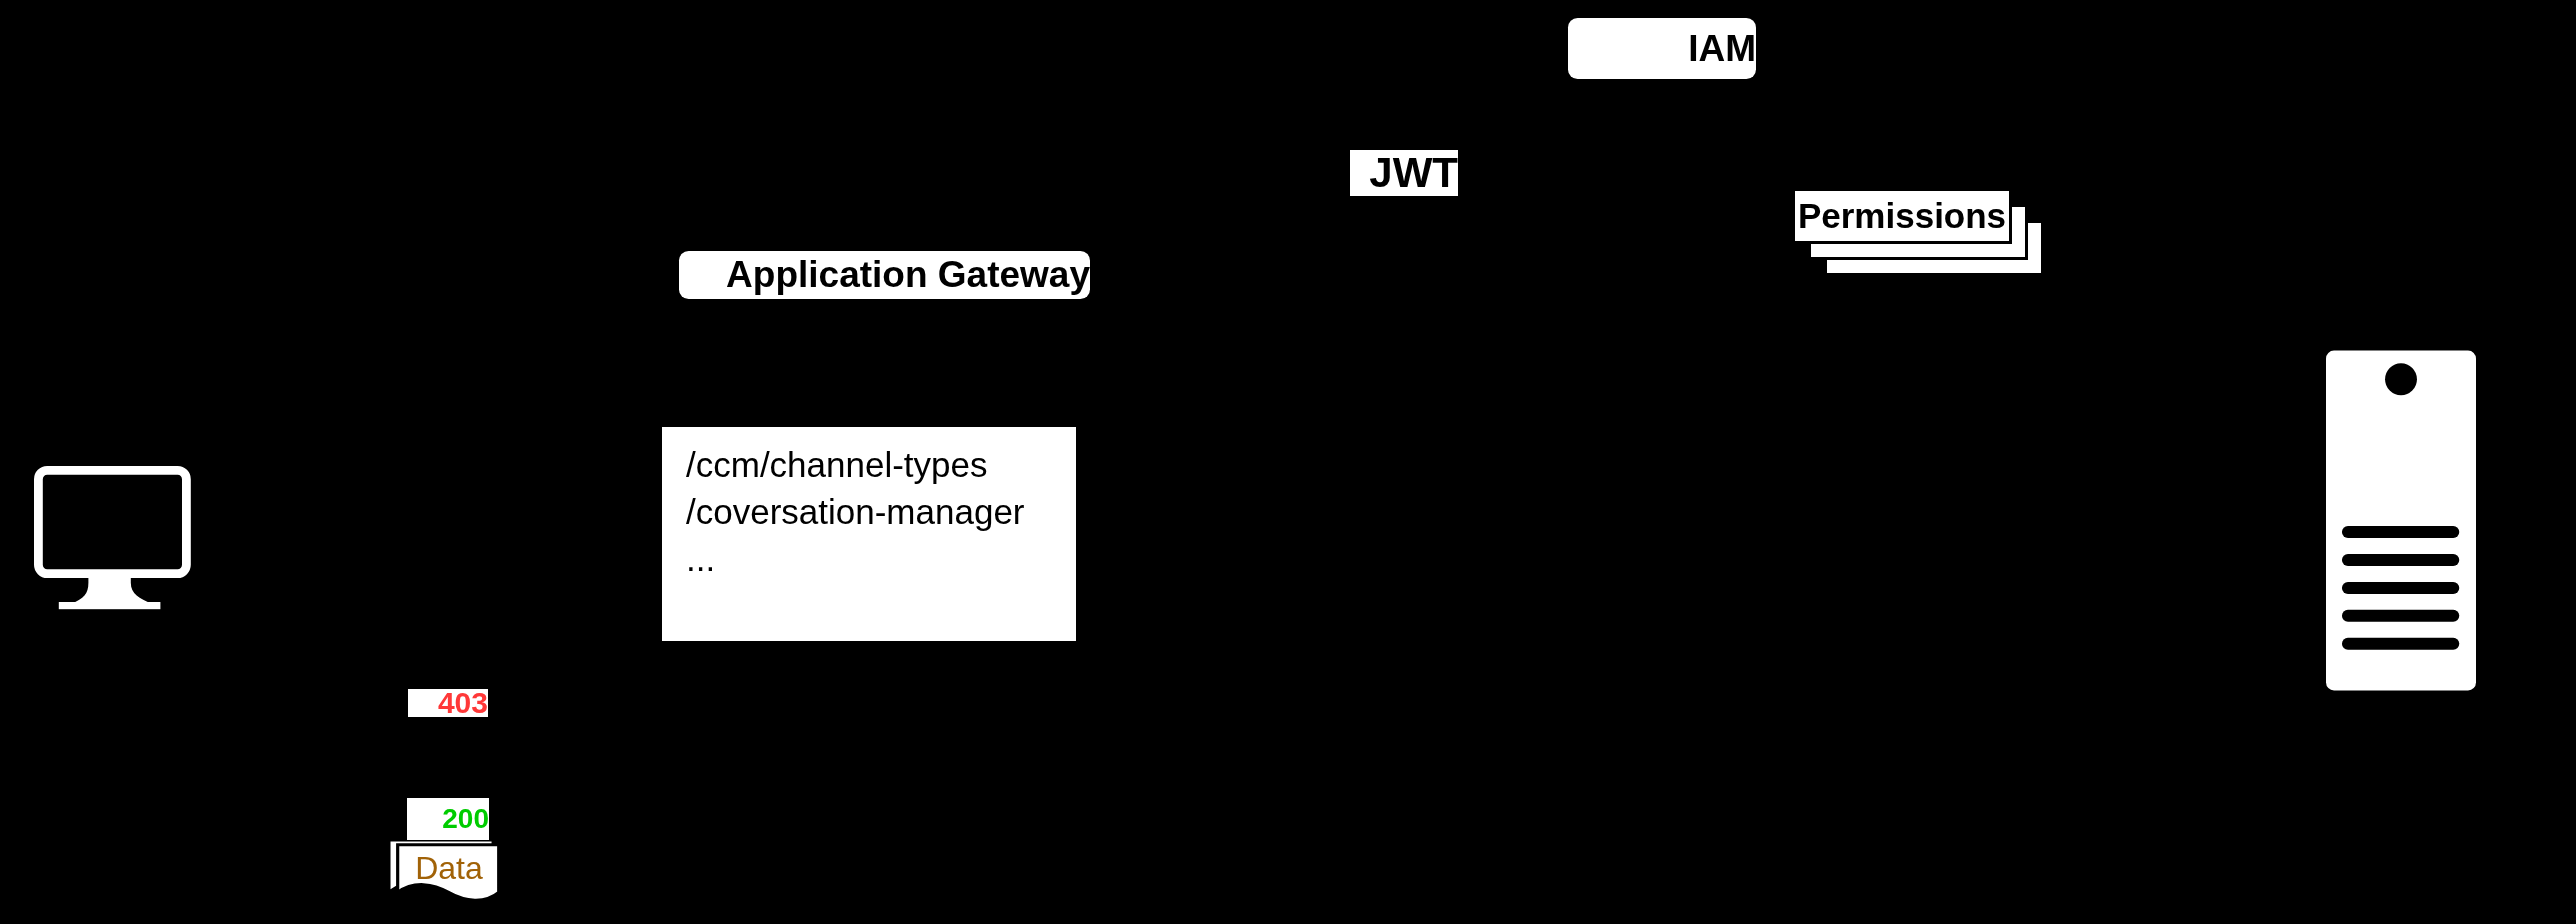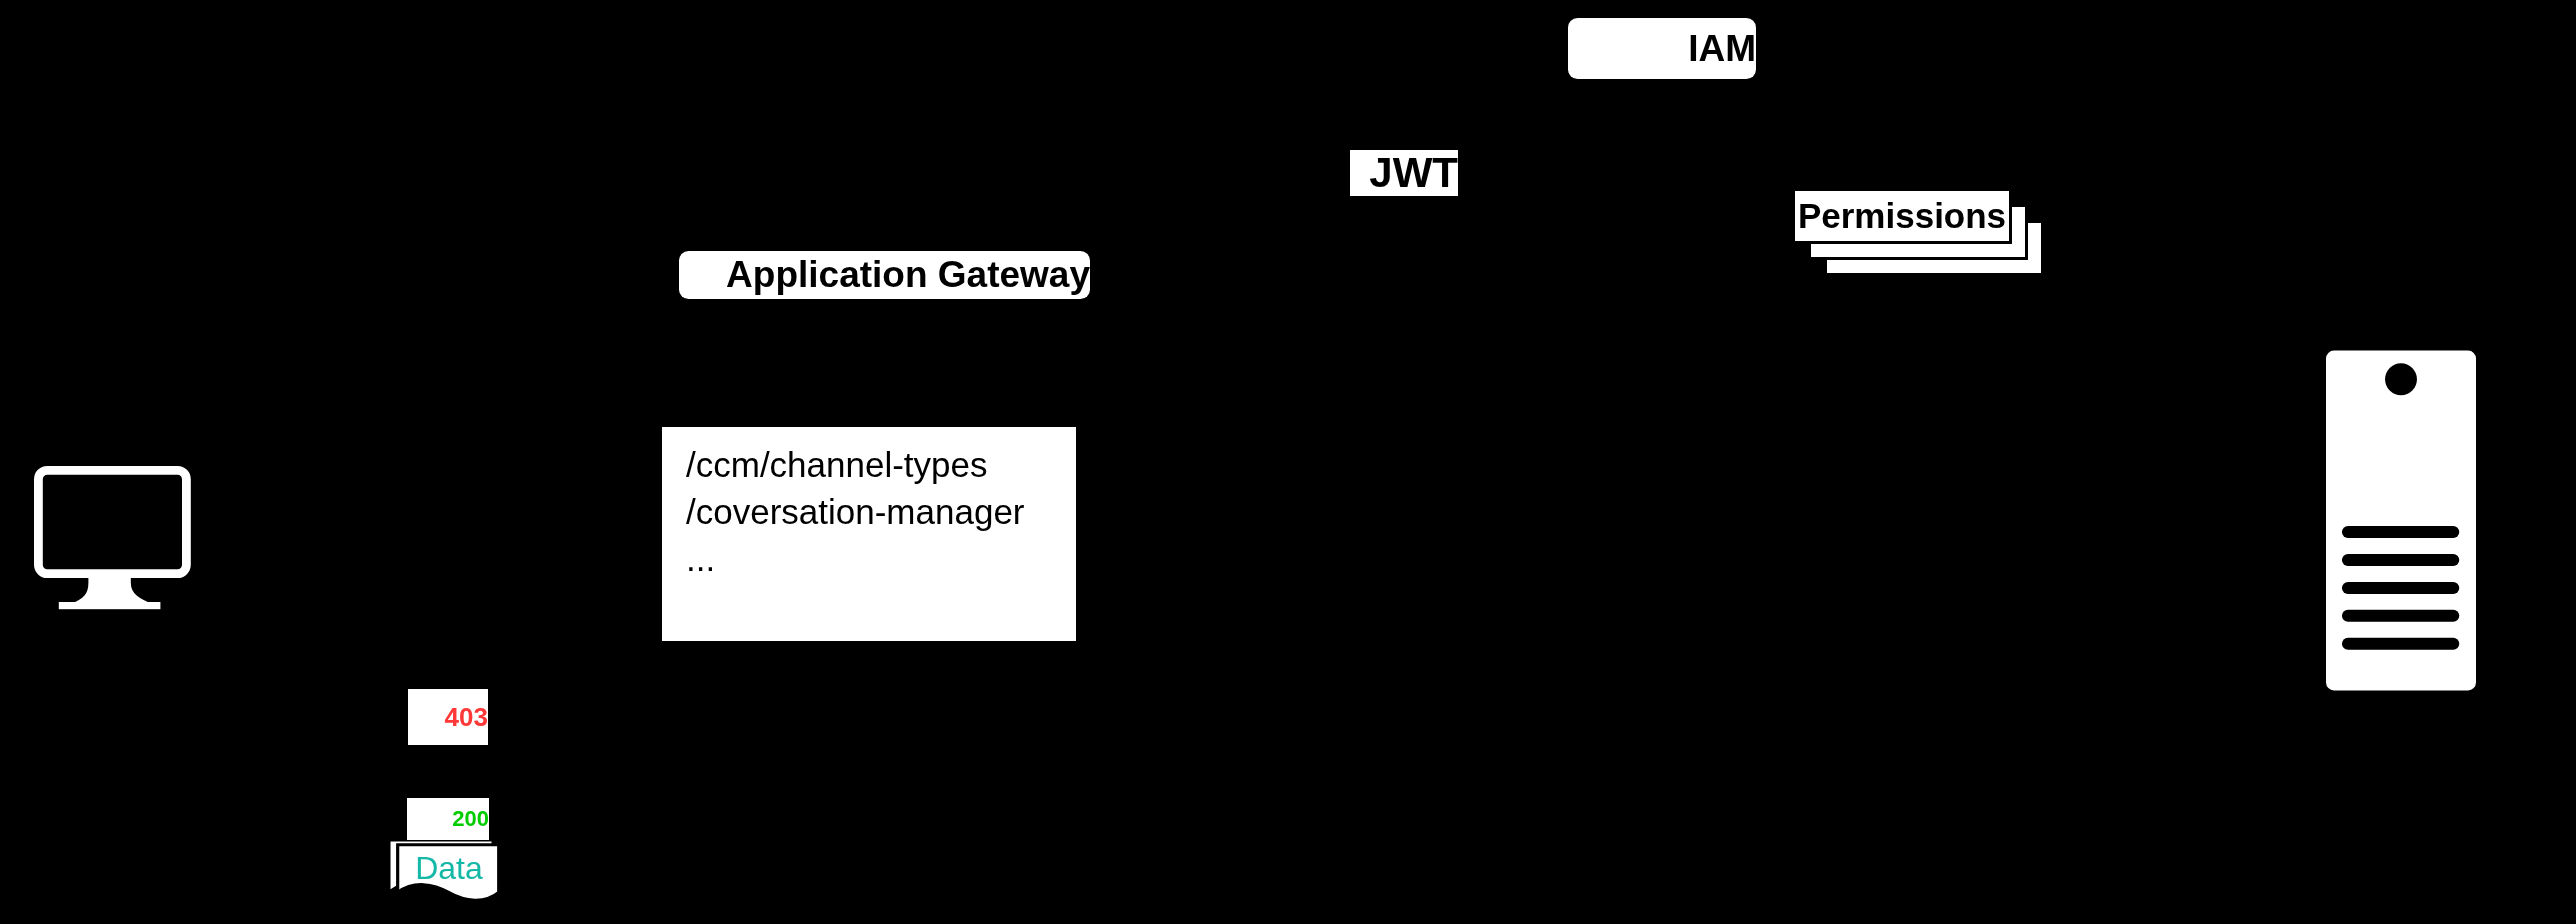--- a/index.html
+++ b/index.html
@@ -9,21 +9,21 @@
        justify-content:flex-end;font-weight:bold;box-sizing:border-box;white-space:nowrap;}
   .rounded{border-radius:9.6px;}
   .routes-box{position:absolute;background:#fff;color:#000;box-sizing:border-box;
               padding:14px 24px;font-size:35px;line-height:47px;font-weight:normal;}
   .routes-box span{display:block;}
   .stack{position:absolute;margin-top:42px;}
   .card{position:absolute;background:#fff;border:3.2px solid #000;box-sizing:border-box;
         display:flex;align-items:center;justify-content:center;color:#000;white-space:nowrap;}
   .svg-abs{position:absolute;display:block;}
   .data-label{position:absolute;display:flex;align-items:center;justify-content:center;
-              color:#14b8a6;font-size:32px;font-weight:normal;}
+              color:#a16207;font-size:32px;font-weight:normal;}
 </style>
 </head>
 <body>
 
 <div class="stage">
 
   <svg class="svg-abs" style="left:34px;top:466px" width="160" height="144" viewBox="0 0 200 180">
     <rect x="5.5" y="5.5" width="185" height="129" rx="11" fill="none" stroke="#ffffff" stroke-width="11"></rect>
     <path d="M68,132 H121 V146 C121,160 132,166 147,172 H47 C62,166 68,160 68,146 Z" fill="#ffffff"></path>
     <rect x="31" y="170" width="127" height="9" fill="#ffffff"></rect>
@@ -49,25 +49,25 @@
 
   <div class="stack" style="left:1792px;top:146px;width:256px;height:92px">
     <div class="card" style="left:32px;top:32px;width:220px;height:56px"></div>
     <div class="card" style="left:16px;top:16px;width:220px;height:56px"></div>
     <div class="card" style="left:0;top:0;width:220px;height:56px;font-size:35px;font-weight:bold">
       <span>Permissions</span>
     </div>
   </div>
 
 
-  <div class="box" style="left:408px;top:689px;width:80px;height:56px;font-size:26px">
+  <div class="box" style="left:408px;top:689px;width:80px;height:28px;font-size:30px">
     <span style="color: rgb(255, 56, 56);">403</span>
   </div>
 
-  <div class="box" style="left:407px;top:798px;width:82px;height:42px;font-size:22px">
+  <div class="box" style="left:407px;top:798px;width:82px;height:42px;font-size:28px">
     <span style="color: rgb(0, 204, 0);">200</span>
   </div>
 
   <svg class="svg-abs" style="left:390px;top:840px" width="114" height="70" viewBox="0 0 142 88">
     <path d="M0,2 H127 V62 C110,76 85,74 64,62 C45,51 20,47 0,62 Z" fill="#ffffff"></path>
     <path d="M0,2 H127 V62 C110,76 85,74 64,62 C45,51 20,47 0,62 Z" fill="#ffffff" stroke="#000000" stroke-width="4" transform="translate(9,4)"></path>
   </svg>
   <div class="data-label" style="left:400px;top:850px;width:98px;height:37px">Data</div>
 
   <svg class="svg-abs" style="left:2326px;top:350px" width="150" height="341" viewBox="0 0 188 426">

